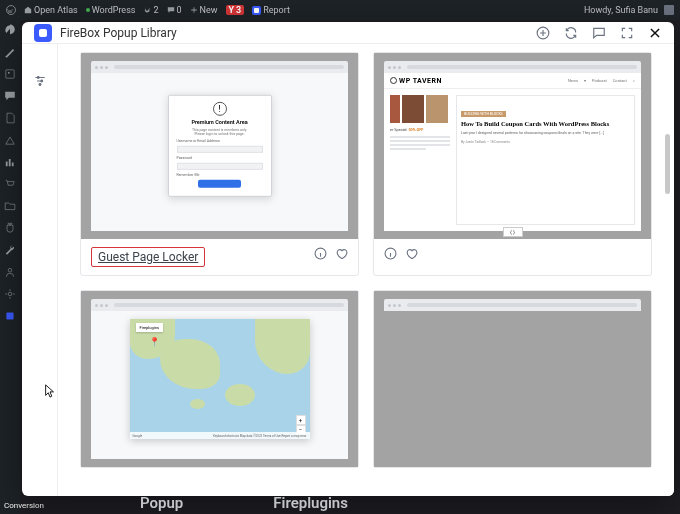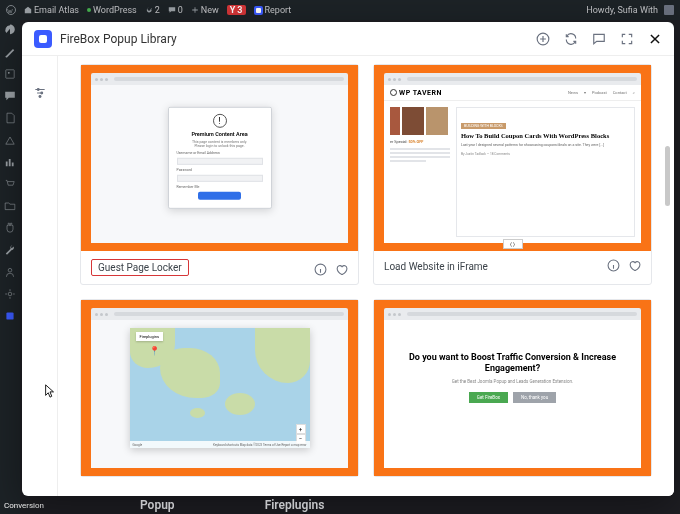--- a/index.html
+++ b/index.html
@@ -65,21 +65,21 @@
       right: 6px;
       bottom: 18px;
       background: #fff;
       border-radius: 6px;
       box-shadow: 0 10px 40px rgba(0,0,0,.4);
       display: flex;
       flex-direction: column;
       overflow: hidden;
     }
     .modal-header {
-      height: 34px;
+      height: 22px;
       display: flex;
       align-items: center;
       padding: 0 12px;
       border-bottom: 1px solid #eee;
       justify-content: space-between;
     }
     .modal-title-wrap { display:flex; align-items:center; gap:8px; font-size:12px; color:#333; }
     .logo-sq {
       width: 18px; height: 18px; border-radius: 4px;
       background: #3b5bff;
@@ -120,21 +120,21 @@
     }
     .card {
       border: 1px solid #e5e7eb;
       border-radius: 3px;
       background: #fff;
       display: flex;
       flex-direction: column;
     }
     .card-preview {
       height: 186px;
-      background: #f97316;
+      background: #a3a3a3;
       position: relative;
       overflow: hidden;
     }
     .browser-chrome {
       position: absolute;
       left: 10px; right: 10px; top: 8px;
       height: 12px;
       background: #e9ebee;
       border-radius: 2px 2px 0 0;
       display:flex; align-items:center; padding:0 4px; gap:2px;
@@ -189,37 +189,38 @@
     .map-attrib { position:absolute; left:0; right:0; bottom:0; height:7px; background:rgba(255,255,255,.85); font-size:3px; color:#666; display:flex; justify-content:space-between; padding:0 3px; align-items:center;}
     
     .boost { position:absolute; inset:20px 10px 8px; background:#fff; display:flex; flex-direction:column; align-items:center; padding:32px 18px 10px;}
     .boost .h { font-size:9px; font-weight:700; text-align:center; line-height:1.25;}
     .boost .s { font-size:4.5px; color:#888; margin-top:4px;}
     .boost .btns { display:flex; gap:5px; margin-top:8px;}
     .boost .b1 { background:#4aa851; color:#fff; font-size:4.5px; padding:3px 8px;}
     .boost .b2 { background:#9ea3aa; color:#fff; font-size:4.5px; padding:3px 8px;}
     .card-footer {
       display: flex;
-      align-items: flex-end;
+      align-items: flex-start;
       justify-content: space-between;
       padding: 8px 10px;
-      font-size: 10px;
+      font-size: 12px;
       color: #3c434a;
+      text-decoration: underline;
     }
     .card-footer .acts { display:flex; gap:8px; color:#6b7280;}
     .card-footer .acts svg { width:13px; height:13px;}
     .highlighted-title {
       border: 1.5px solid #d63638;
       border-radius: 2px;
       padding: 2px 6px;
       display:inline-block;
     }
     .row-bottom .card-preview { height: 176px; }
     .lower-labels {
-      position:absolute; bottom:2px; left:140px; display:flex; gap:90px; font-size:12px; color:#c3c4c7; font-weight:600;
+      position:absolute; bottom:2px; left:140px; display:flex; gap:90px; font-size:15px; color:#c3c4c7; font-weight:600;
     }
     .cursor { position:absolute; left:44px; top:384px; pointer-events:none;}
     .cursor svg{ width:12px; height:14px; }
     .tophint { height:8px; }
     svg { display:block; }
   </style>
 </head>
 <body>
 
 <div class="wp-admin-bar">
@@ -227,21 +228,21 @@
     <span>
         <svg viewBox="0 0 20 20" width="10" height="10" fill="#9ca2a7">
           <circle cx="10" cy="10" r="9" fill="none" stroke="#9ca2a7" stroke-width="1.5"></circle>
           <path d="M3 8l3 8 2-6 2 6 3-8" stroke="#9ca2a7" fill="none"></path>
         </svg>
       </span>
     <span>
         <svg width="8" height="8" viewBox="0 0 20 20" fill="#9ca2a7">
           <path d="M10 2l8 6v10H2V8z"></path>
         </svg>
-        <span>Email Atlas</span>
+        <span>Open Atlas</span>
       </span>
     <span>
         <span class="dot dot-green"></span>
         <span>WordPress</span>
       </span>
     <span>
         <svg width="8" height="8" viewBox="0 0 20 20" fill="#9ca2a7">
           <path d="M10 4a6 6 0 105 2l2-1-1 4-4-1 2-1a4 4 0 11-4-3z"></path>
         </svg>
         <span>2</span>
@@ -261,21 +262,21 @@
     <span style="background:#d63638;color:#fff;padding:0 3px;border-radius:2px;font-weight:600;">Y <span>3</span></span>
     <span>
         <span style="width:9px;height:9px;background:#3b5bff;border-radius:2px;display:inline-block;position:relative;">
           <span style="position:absolute;inset:2px;background:#fff;border-radius:1px;"></span>
         </span>
         <span>Report</span>
       </span>
   </div>
   <div class="wp-admin-bar-right">
     <span>
-        <span>Howdy, Sufia With</span>
+        <span>Howdy, Sufia Banu</span>
         <span style="width:10px;height:10px;background:#6b7280;border-radius:1px;display:inline-block;margin-left:4px;"></span>
       </span>
   </div>
 </div>
 
 <div class="wp-sidebar">
   <span class="side-icon">
       <svg viewBox="0 0 20 20" fill="currentColor">
         <path d="M10 2a8 8 0 00-6 13l6-7v9a8 8 0 000-16z"></path>
       </svg>
@@ -478,21 +479,20 @@
               <div class="tavern-right">
                 <span class="tag">BUILDING WITH BLOCKS</span>
                 <div class="headline">How To Build Coupon Cards With WordPress Blocks</div>
                 <div class="desc">Last year I designed several patterns for showcasing coupons/deals on a site. They were [...]</div>
                 <div class="meta">By Justin Tadlock — 18 Comments</div>
               </div>
             </div>
             <div class="tavern-pager">⟨ ⟩</div>
           </div>
           <div class="card-footer">
-            <span>Load Website in iFrame</span>
             <span class="acts">
               <span>
                   <svg viewBox="0 0 24 24" fill="none" stroke="currentColor" stroke-width="2">
                     <circle cx="12" cy="12" r="10"></circle>
                     <path d="M12 8h.01M11 12h1v5h1"></path>
                   </svg>
                 </span>
               <span>
                   <svg viewBox="0 0 24 24" fill="none" stroke="currentColor" stroke-width="2">
                     <path d="M12 21s-8-5-8-11a5 5 0 019-3 5 5 0 019 3c0 6-8 11-8 11z"></path>
@@ -532,28 +532,20 @@
         </div>
 
         <div class="card row-bottom">
           <div class="card-preview">
             <div class="browser-chrome">
                 <span class="d"></span>
                 <span class="d"></span>
                 <span class="d"></span>
                 <span class="bar"></span>
               </div>
-            <div class="boost">
-              <div class="h">Do you want to Boost Traffic Conversion &amp; Increase Engagement?</div>
-              <div class="s">Get the Best Joomla Popup and Leads Generation Extension.</div>
-              <div class="btns">
-                <div class="b1">Get FireBox</div>
-                <div class="b2">No, thank you</div>
-              </div>
-            </div>
           </div>
         </div>
       </div>
     </div>
   </div>
 </div>
 
 <div class="lower-labels">
   <span>Popup</span>
   <span>Fireplugins</span>

